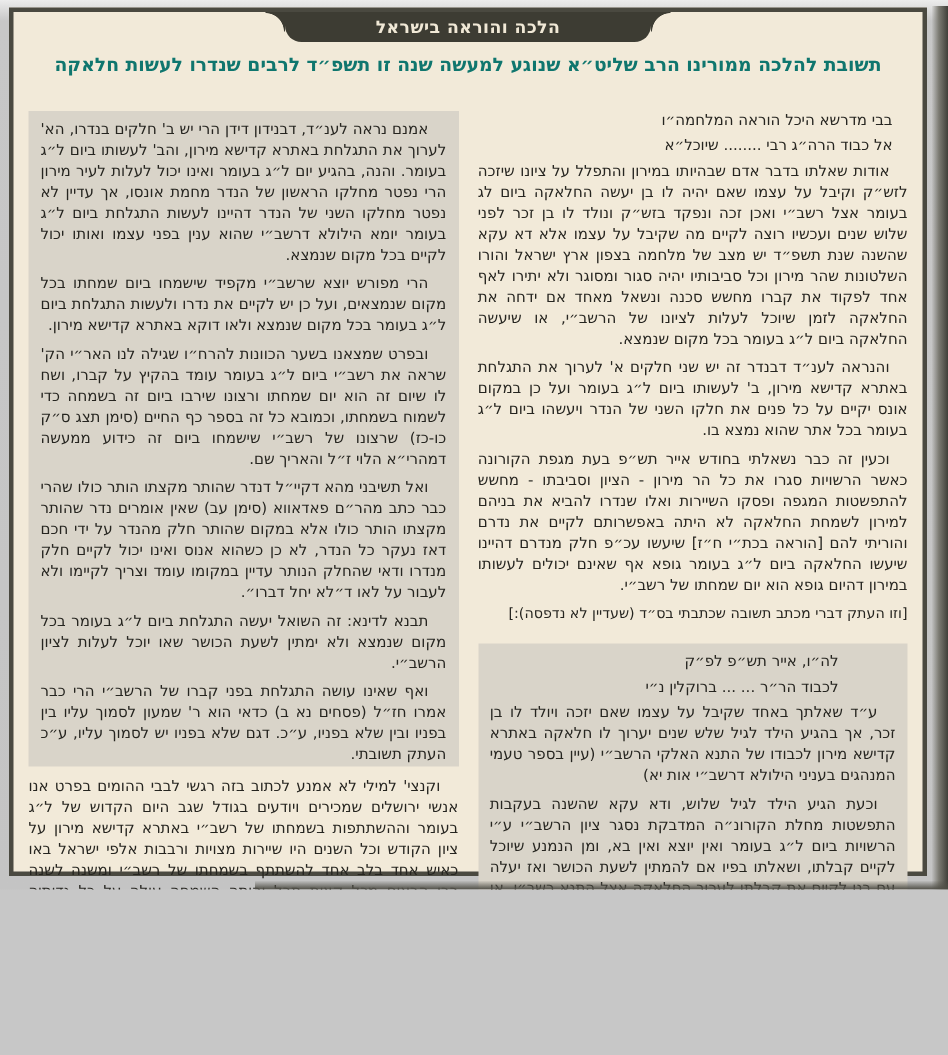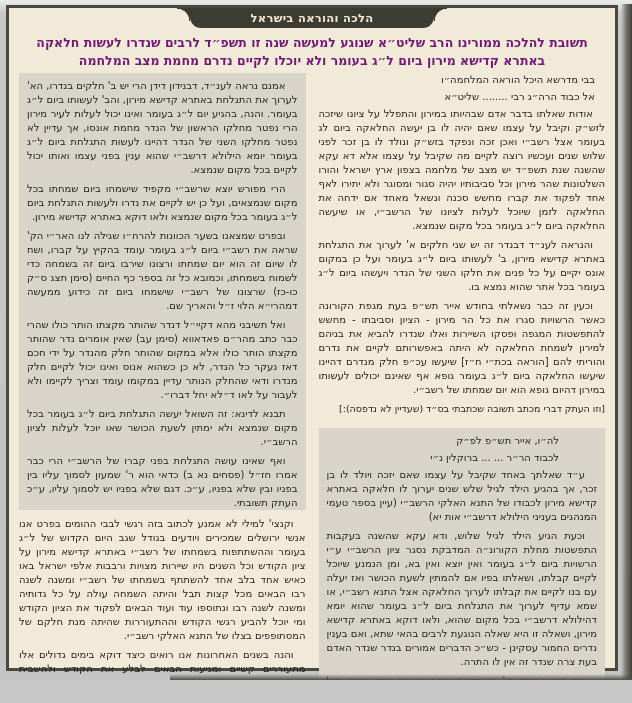--- a/index.html
+++ b/index.html
@@ -3,21 +3,21 @@
 <meta charset="utf-8">
 <style>
   html,body{margin:0;padding:0;}
   body{
     width:632px;height:703px;
     background:#c7c7c7;
     font-family:"DejaVu Sans", sans-serif;
     overflow:hidden;
   }
   .scan{
-    position:relative;width:632px;height:680px;overflow:hidden;
+    position:relative;width:632px;height:593px;overflow:hidden;
     background:linear-gradient(#ececec 0,#c7c7c7 14px,#c4c4c4 100%);
   }
   .page{
     position:absolute;left:6px;top:5px;right:14px;bottom:9px;
     box-sizing:border-box;
     background:#f2ead9;
     border:3px solid #4a4940;
     padding:6px 10px 8px;
     direction:rtl;
   }
@@ -40,22 +40,22 @@
   }
   .badge::before{
     content:"";position:absolute;top:0;left:100%;width:13px;height:13px;
     background:radial-gradient(circle at 100% 100%, rgba(0,0,0,0) 12px, #3d3c33 12.5px);
   }
   .badge::after{
     content:"";position:absolute;top:0;right:100%;width:13px;height:13px;
     background:radial-gradient(circle at 0% 100%, rgba(0,0,0,0) 12px, #3d3c33 12.5px);
   }
   .title{
-    text-align:center;font-weight:bold;color:#701a75;
-    font-size:12.5px;line-height:1.4;margin:2px 0 4px;
+    text-align:center;font-weight:bold;color:#0f766e;
+    font-size:12.5px;line-height:1.4;margin:2px 0 22px;
   }
   .columns{display:flex;gap:13px;align-items:flex-start;}
   .col{
     flex:1;min-width:0;
     font-size:10px;line-height:14px;color:#262520;
     text-align:justify;
   }
   .col p{margin:0 0 5px;text-indent:12px;}
   .lead-line{text-indent:0 !important;padding-right:10px;margin:0 0 3px !important;}
   .quote-box{background:#d9d4c9;padding:6px 8px 0;margin:0 0 7px;}
@@ -69,28 +69,27 @@
 <div class="scan">
 
   <div class="page">
 
     <div class="badge">
       <span>הלכה והוראה בישראל</span>
     </div>
 
     <div class="title">
       <div>תשובת להלכה ממורינו הרב שליט״א שנוגע למעשה שנה זו תשפ״ד לרבים שנדרו לעשות חלאקה</div>
-      <div>באתרא קדישא מירון ביום ל״ג בעומר ולא יוכלו לקיים נדרם מחמת מצב המלחמה</div>
     </div>
 
     <div class="columns">
 
       <div class="col">
         <p class="lead-line">בבי מדרשא היכל הוראה המלחמה״ו</p>
-        <p class="lead-line">אל כבוד הרה״ג רבי ........ שליט״א</p>
+        <p class="lead-line">אל כבוד הרה״ג רבי ........ שיוכל״א</p>
 
         <p>אודות שאלתו בדבר אדם שבהיותו במירון והתפלל על ציונו שיזכה לזש״ק וקיבל על עצמו שאם יהיה לו בן יעשה החלאקה ביום לג בעומר אצל רשב״י ואכן זכה ונפקד בזש״ק ונולד לו בן זכר לפני שלוש שנים ועכשיו רוצה לקיים מה שקיבל על עצמו אלא דא עקא שהשנה שנת תשפ״ד יש מצב של מלחמה בצפון ארץ ישראל והורו השלטונות שהר מירון וכל סביבותיו יהיה סגור ומסוגר ולא יתירו לאף אחד  לפקוד את קברו מחשש סכנה ונשאל מאחד אם ידחה את החלאקה לזמן שיוכל לעלות לציונו של הרשב״י, או שיעשה החלאקה ביום ל״ג בעומר בכל מקום שנמצא.</p>
         <p>והנראה לענ״ד דבנדר זה יש שני חלקים א' לערוך את התגלחת באתרא קדישא מירון, ב' לעשותו ביום ל״ג בעומר ועל כן במקום אונס יקיים על כל פנים את חלקו השני של הנדר ויעשהו ביום ל״ג בעומר בכל אתר שהוא נמצא בו.</p>
         <p>וכעין זה כבר נשאלתי בחודש אייר תש״פ בעת מגפת הקורונה כאשר הרשויות סגרו את כל הר מירון - הציון וסביבתו - מחשש להתפשטות המגפה ופסקו השיירות ואלו שנדרו להביא את בניהם למירון לשמחת החלאקה לא היתה באפשרותם לקיים את נדרם והוריתי להם [הוראה בכת״י ח״ז] שיעשו עכ״פ חלק מנדרם דהיינו שיעשו החלאקה ביום ל״ג בעומר גופא אף שאינם יכולים לעשותו במירון דהיום גופא הוא יום שמחתו של רשב״י.</p>
 
         <p class="bracket-note">[וזו העתק דברי מכתב תשובה שכתבתי בס״ד (שעדיין לא נדפסה):]</p>
 
         <div class="quote-box rc-letter">
           <p class="q-head">לה״ו, אייר תש״פ לפ״ק</p>
           <p class="q-head">לכבוד הר״ר ... ... ברוקלין נ״י</p>

